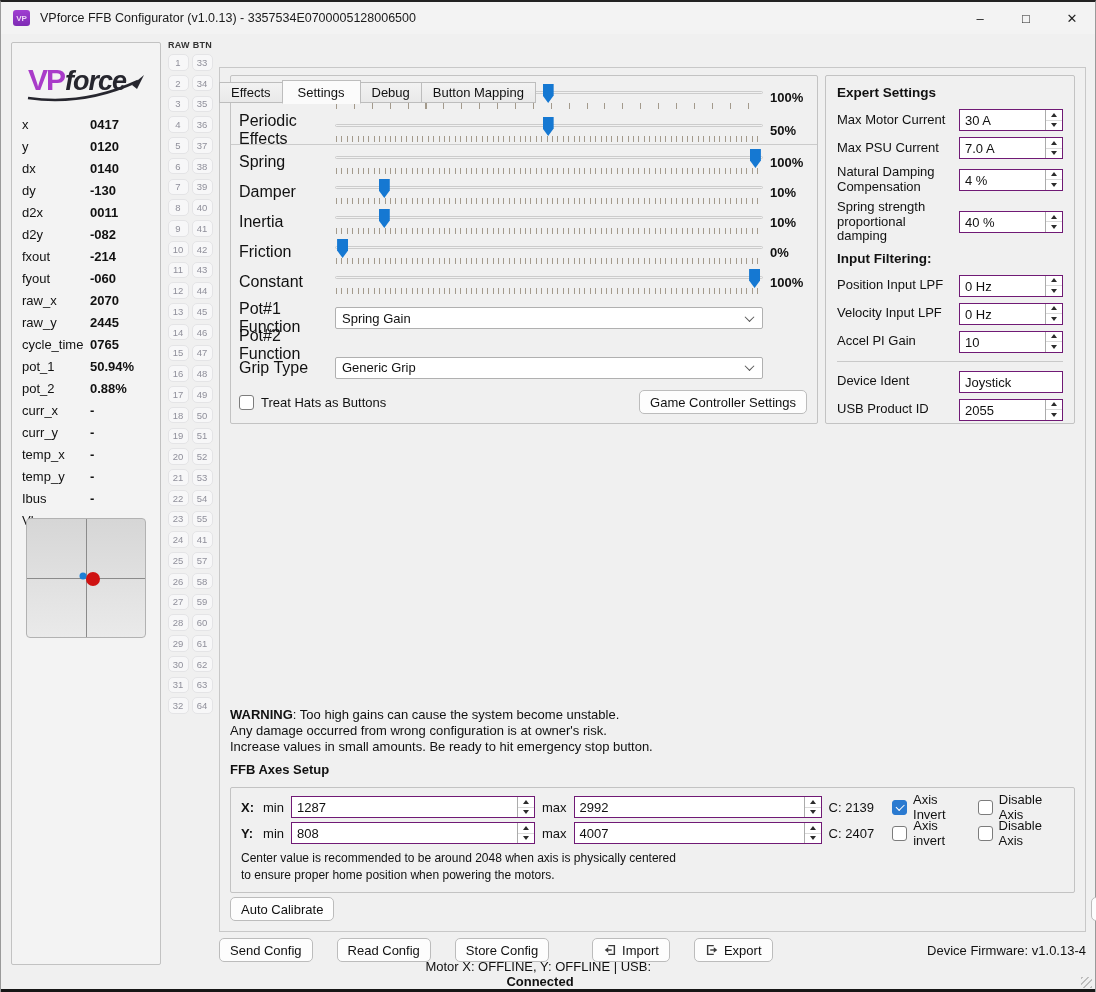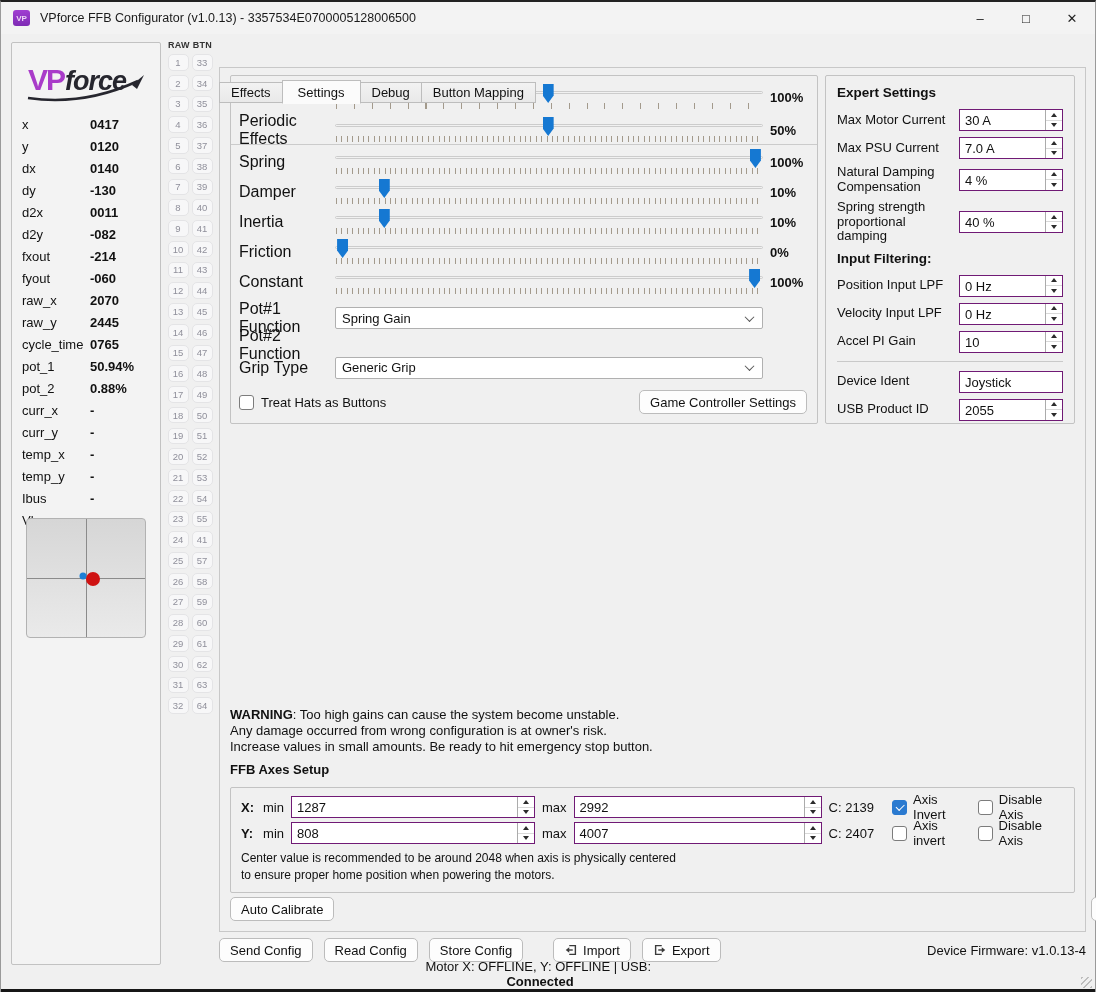--- a/index.html
+++ b/index.html
@@ -119,21 +119,21 @@
   .axis-row { display:flex; align-items:center; height:26px; gap:7px; }
   .axis-name { font-weight:bold; width:16px; }
   .axis-cap { font-size:13px; }
   .spin.w-min { width:244px; } .spin.w-max { width:248px; }
   .c-val { width:58px; font-size:13px; }
   .axis-cb-group { display:flex; align-items:center; gap:6px; margin-left:2px; }
   .axes-note { font-size:12px; line-height:16.5px; margin-top:4px; }
   .cal-row { position:absolute; left:10px; top:829px; width:962px; display:flex; justify-content:space-between; }
 
   
-  .actions-row { position:absolute; left:218px; top:936px; width:867px; display:flex; align-items:center; gap:11px; }
+  .actions-row { position:absolute; left:218px; top:936px; width:867px; display:flex; align-items:center; gap:24px; }
   .actions-row .imp { margin-left:19px; }
   .firmware { margin-left:auto; font-size:13px; }
   .statusbar { position:absolute; left:0; right:0; bottom:3px; height:24px;
     display:flex; align-items:center; justify-content:flex-end; padding-right:16px; font-size:13px;flex-direction:column; }
   .grip { position:absolute; right:3px; bottom:4px; width:11px; height:11px;
     background:repeating-linear-gradient(135deg,#bdbdbd 0 1.5px,transparent 1.5px 4.5px); }
 
   svg.icon { flex:0 0 auto; }
 </style>
 </head>

